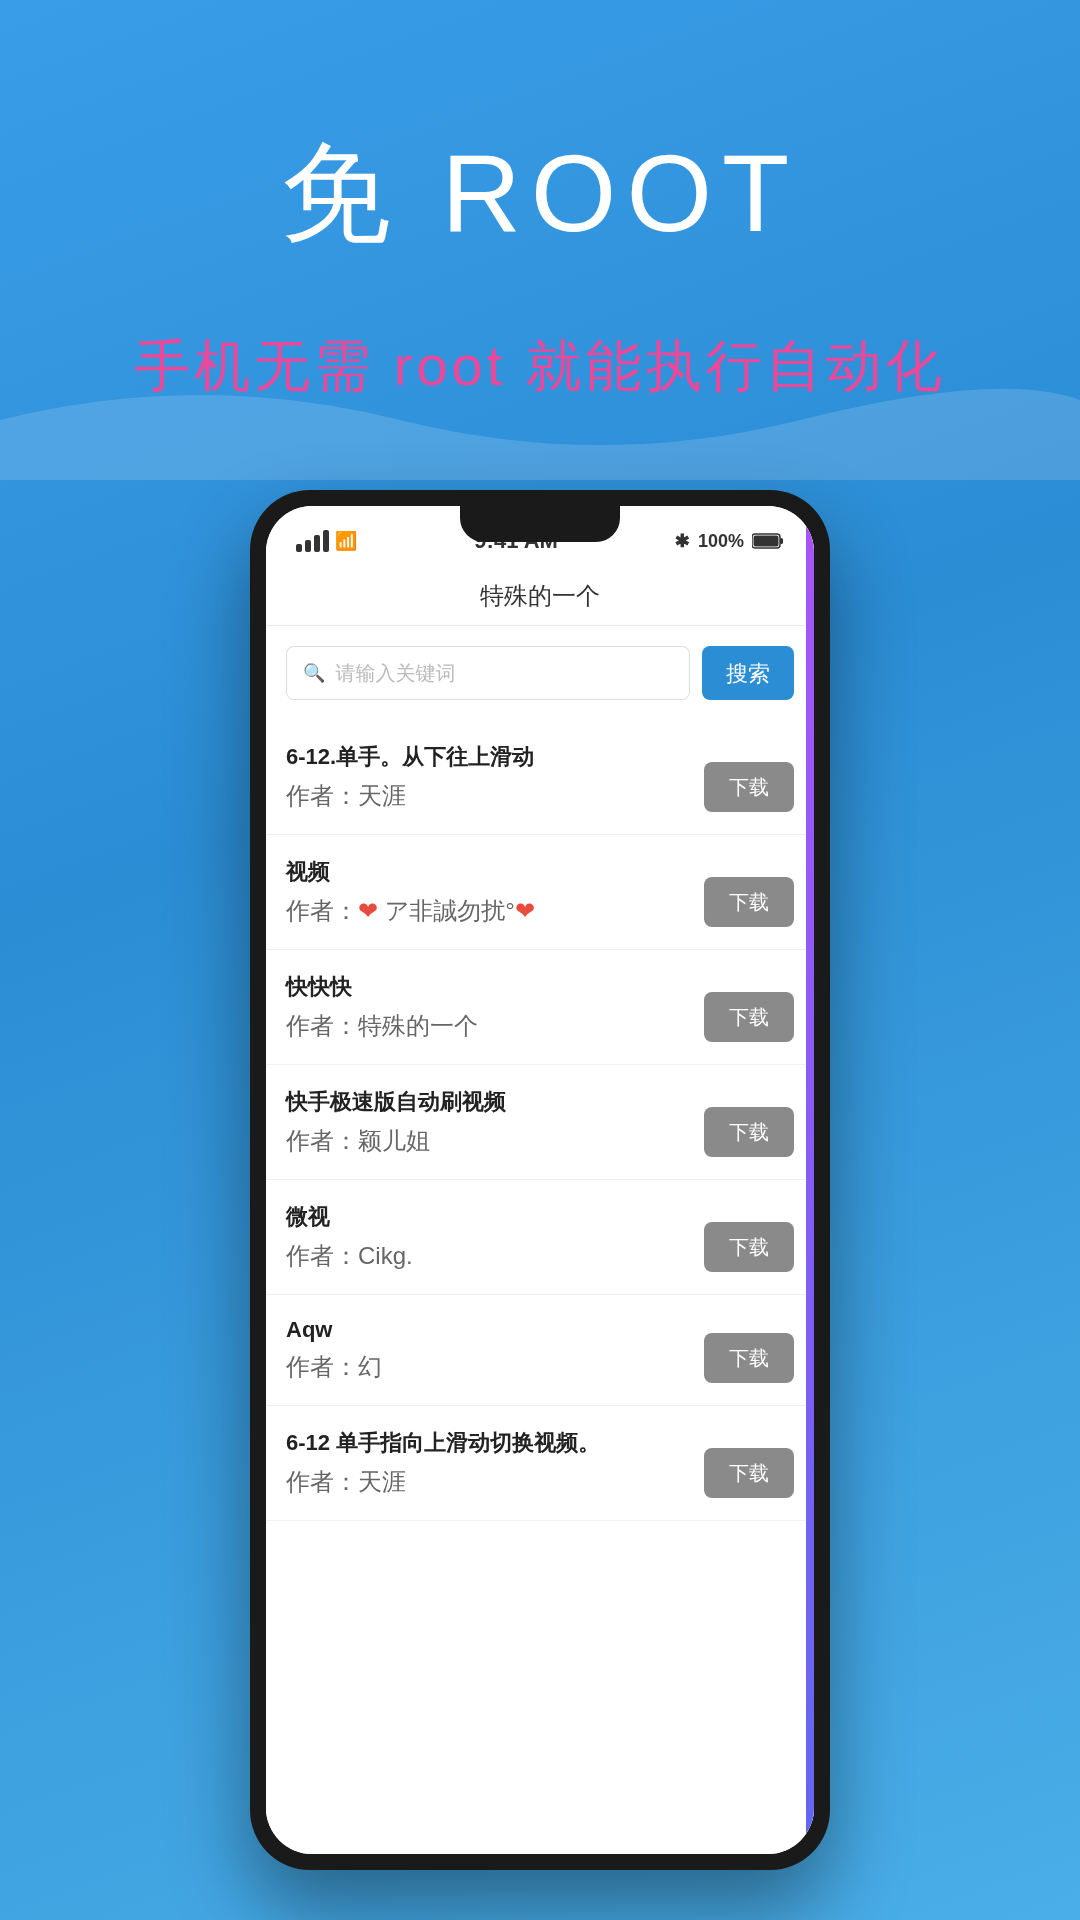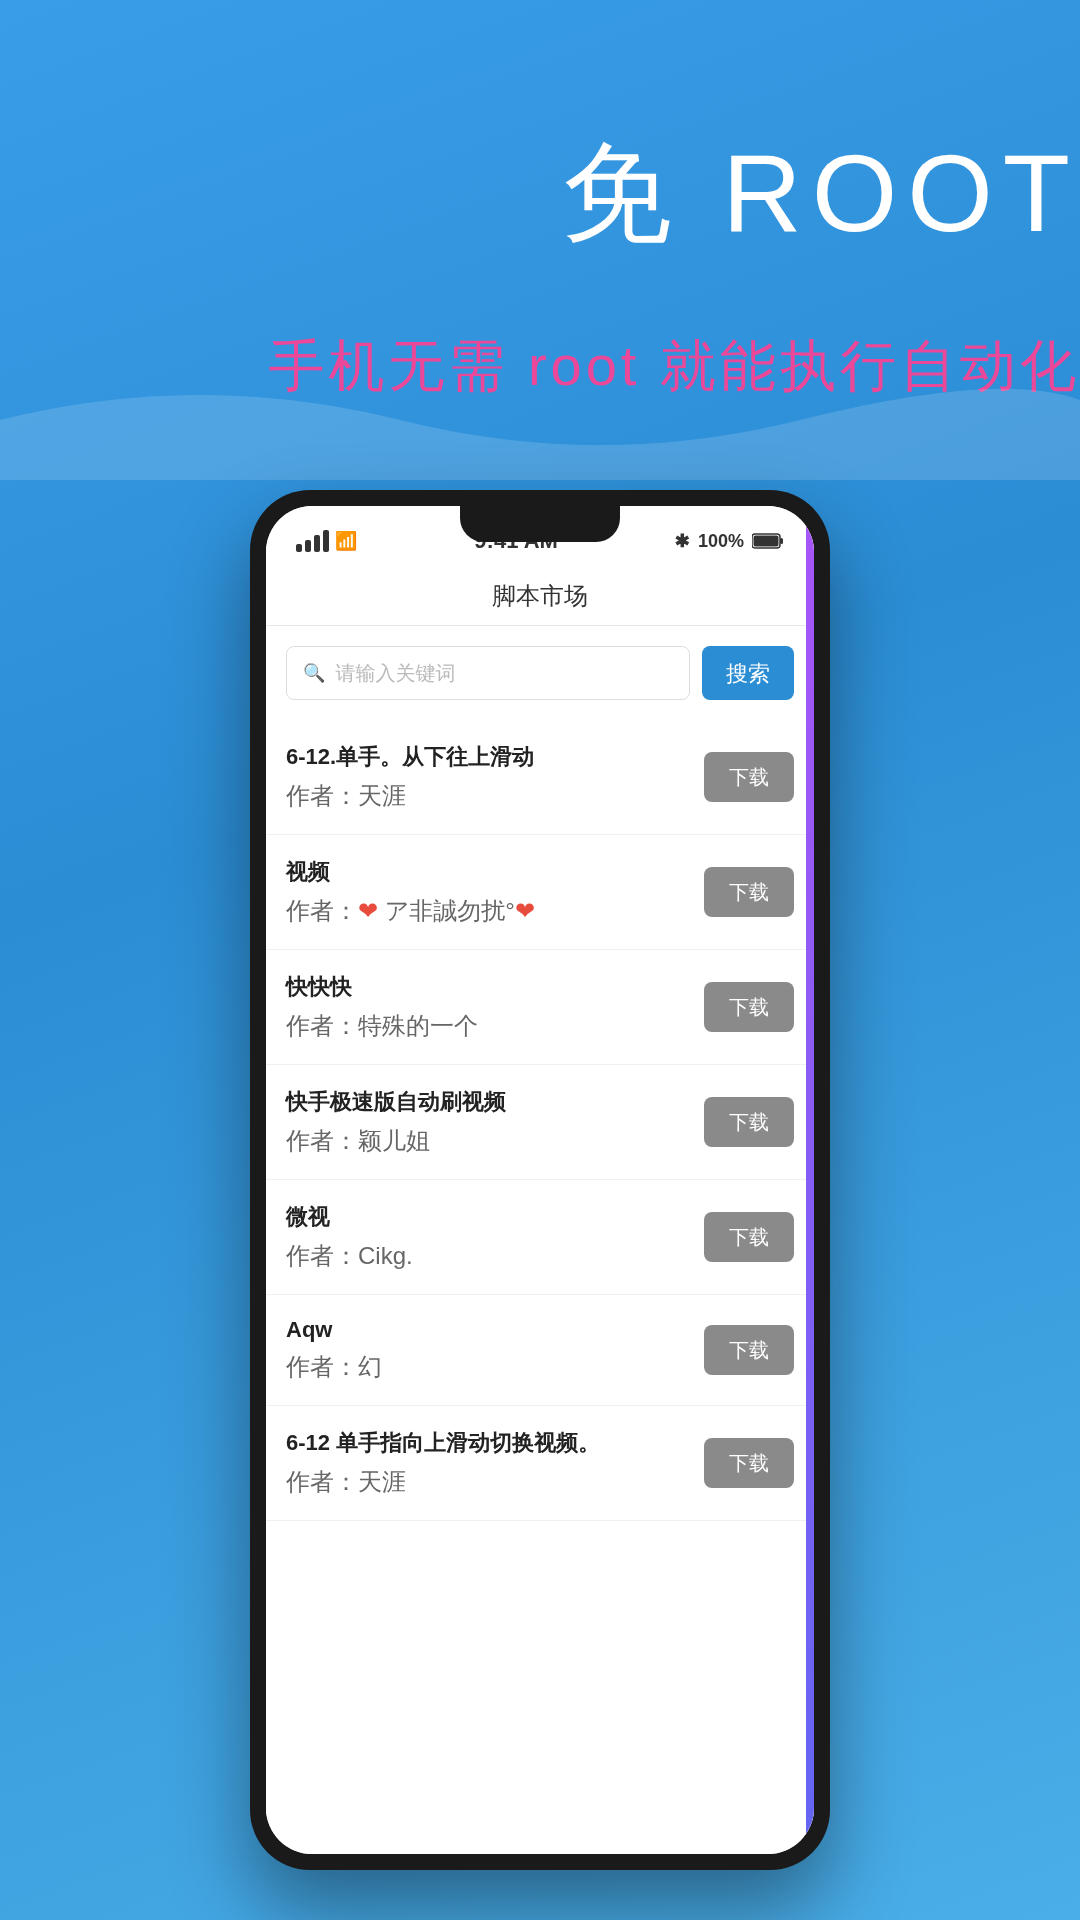--- a/index.html
+++ b/index.html
@@ -11,21 +11,21 @@
     body {
       width: 1080px;
       height: 1920px;
       background: linear-gradient(160deg, #3a9de8 0%, #2b8dd4 40%, #4aaee8 100%);
       font-family: -apple-system, 'PingFang SC', 'Microsoft YaHei', sans-serif;
       overflow: hidden;
       position: relative;
     }
 
     .hero-section {
-      text-align: right;
+      text-align: center;
       padding-top: 120px;
     }
 
     .hero-title {
       font-size: 110px;
       color: white;
       font-weight: 300;
       letter-spacing: 10px;
       margin-bottom: 60px;
     }
@@ -209,21 +209,21 @@
 
     
     .script-list {
       background: white;
       overflow-y: auto;
       flex: 1;
     }
 
     .script-item {
       display: flex;
-      align-items: center;
+      align-items: flex-end;
       justify-content: space-between;
       padding: 22px 20px;
       border-bottom: 1px solid #f0f0f0;
     }
 
     .script-info {
       flex: 1;
       min-width: 0;
     }
 
@@ -313,21 +313,21 @@
             <svg width="32" height="18" viewBox="0 0 32 18">
               <rect x="0" y="2" width="28" height="14" rx="3" fill="none" stroke="#333" stroke-width="1.5"></rect>
               <rect x="28" y="6" width="3" height="6" rx="1.5" fill="#333"></rect>
               <rect x="1.5" y="3.5" width="25" height="11" rx="2" fill="#333"></rect>
             </svg>
           </div>
         </div>
       </div>
 
       <div class="app-header">
-        <span class="app-title">脚本市场</span>
+        <span class="app-title">特殊的一个</span>
       </div>
 
       <div class="screen-content">
 
         <div class="search-section">
           <div class="search-input-wrapper">
             <span class="search-icon-inner">🔍</span>
             <span class="search-placeholder-text">请输入关键词</span>
           </div>
           <button class="search-button">搜索</button>

